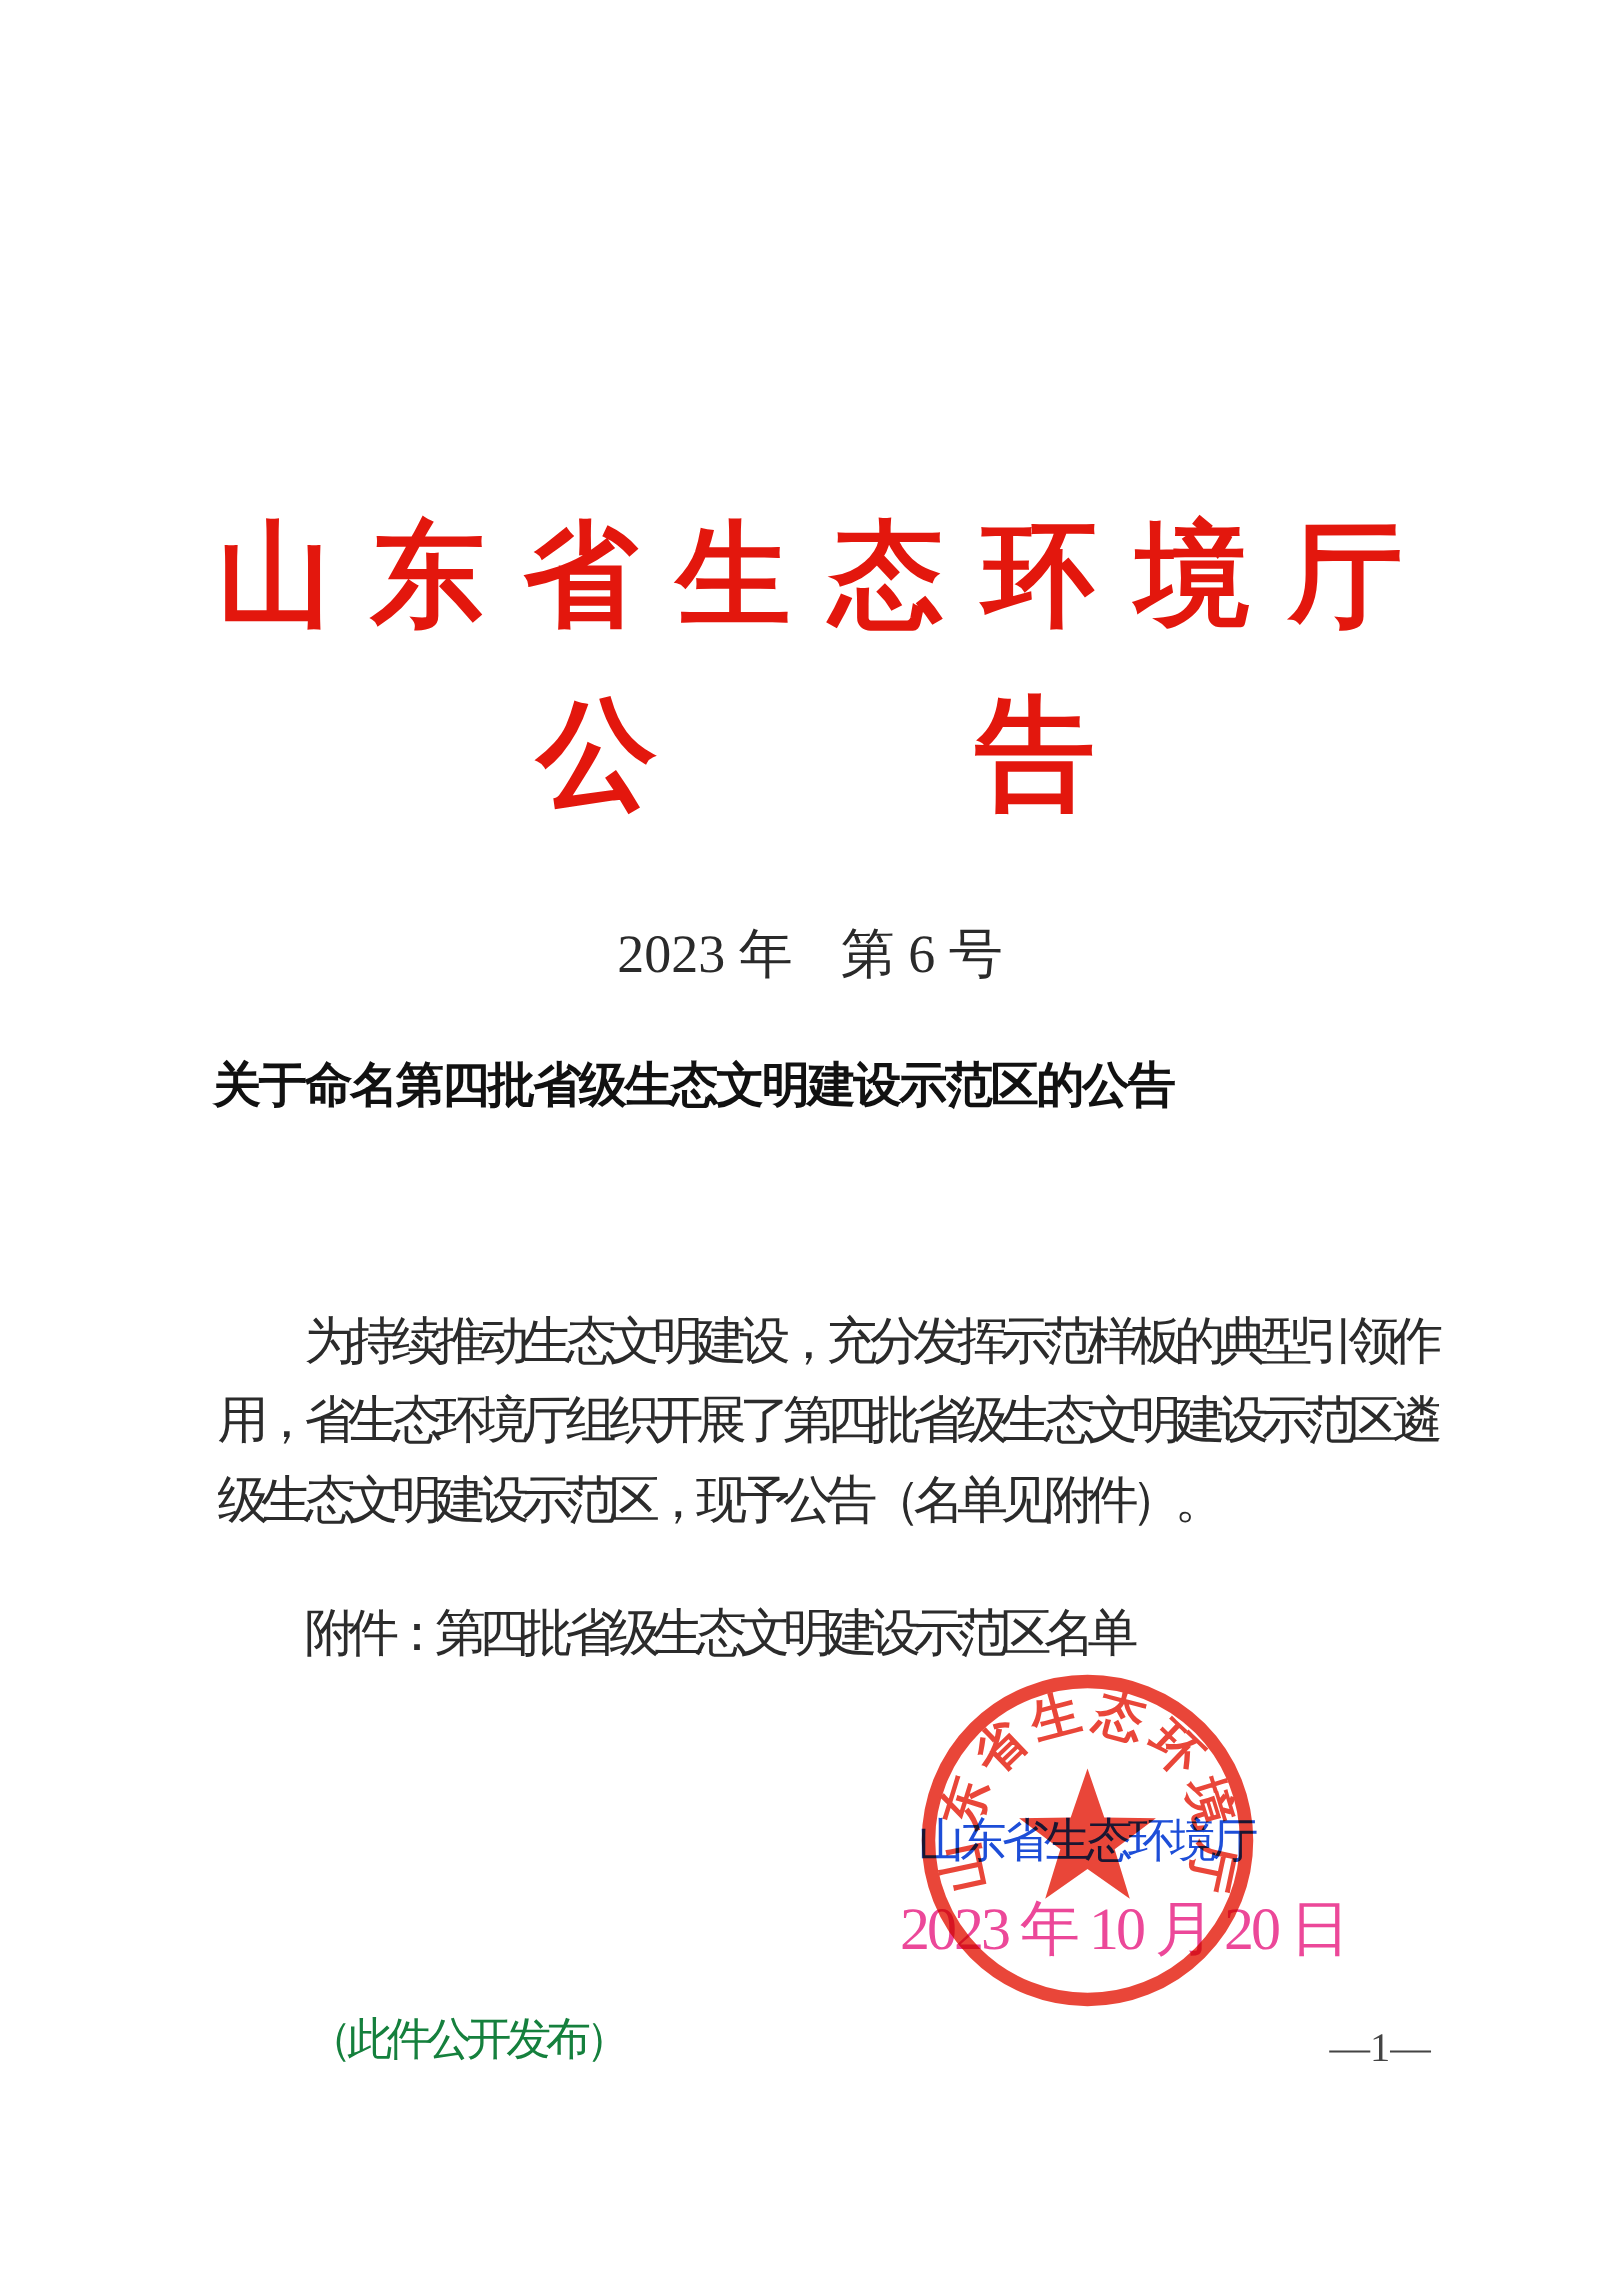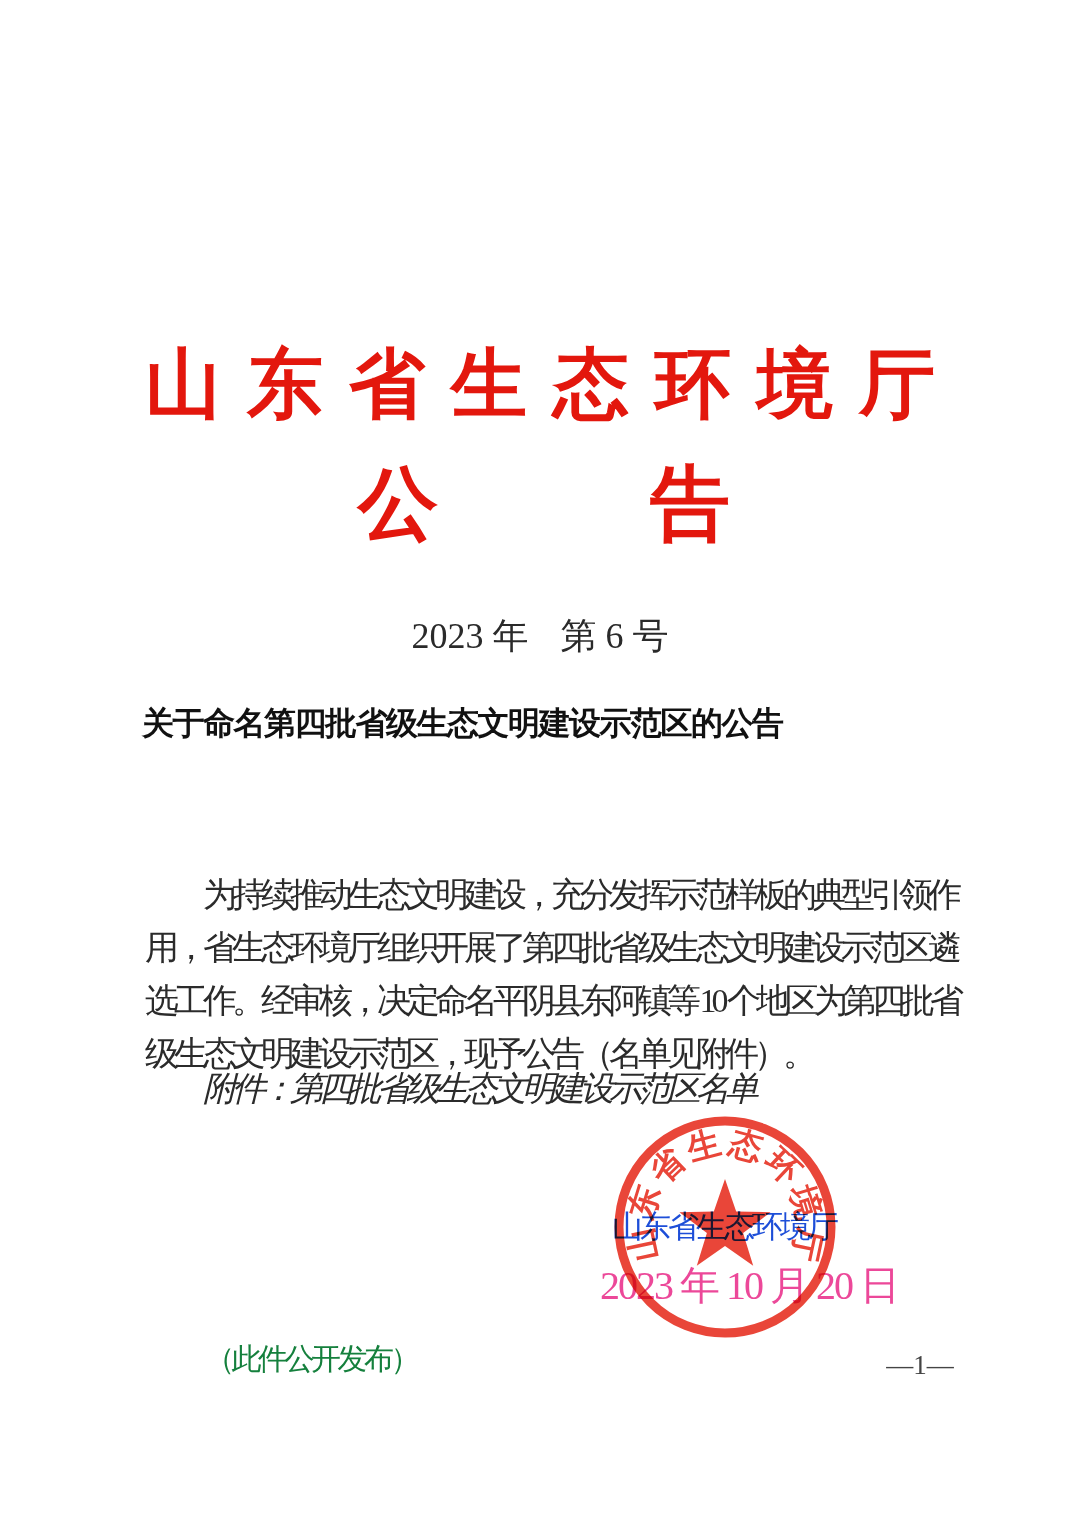--- a/index.html
+++ b/index.html
@@ -36,21 +36,21 @@
   }
   
   .body-block{
     position:absolute;left:145px;top:822px;width:816px;
     font-size:34px;letter-spacing:-5px;color:#2b2b2b;margin-top:46px;
   }
   .body-line{height:53px;line-height:53px;white-space:nowrap;}
   .body-line.indent{text-indent:58px;}
   .attachment-line{
     position:absolute;left:203px;top:1066px;
-    font-size:34px;letter-spacing:-5px;color:#2b2b2b;white-space:nowrap;font-style:italic;
+    font-size:34px;letter-spacing:-5px;color:#2b2b2b;white-space:nowrap;
   }
   
   .sig-agency{
     position:absolute;left:612px;top:1206px;
     font-size:31px;letter-spacing:-3px;color:#1d4ed8;white-space:nowrap;text-align:right;
   }
   .sig-date{
     position:absolute;left:600px;top:1258px;
     font-size:40px;letter-spacing:-2px;color:#ec4899;white-space:nowrap;
   }
@@ -97,21 +97,20 @@
   <div class="doc-number">
     <span>2023 年</span>
     <span>第 6 号</span>
   </div>
 
   <div class="doc-heading">关于命名第四批省级生态文明建设示范区的公告</div>
 
   <div class="body-block">
     <div class="body-line indent">为持续推动生态文明建设，充分发挥示范样板的典型引领作</div>
     <div class="body-line">用，省生态环境厅组织开展了第四批省级生态文明建设示范区遴</div>
-    <div class="body-line">选工作。经审核，决定命名平阴县东阿镇等 10 个地区为第四批省</div>
     <div class="body-line">级生态文明建设示范区，现予公告（名单见附件）。</div>
   </div>
 
   <div class="attachment-line">附件：第四批省级生态文明建设示范区名单</div>
 
   <div class="sig-agency">山东省生态环境厅</div>
   <div class="sig-date">2023 年 10 月 20 日</div>
 
   <div class="seal">
     <svg viewBox="0 0 240 240" xmlns="http://www.w3.org/2000/svg">

